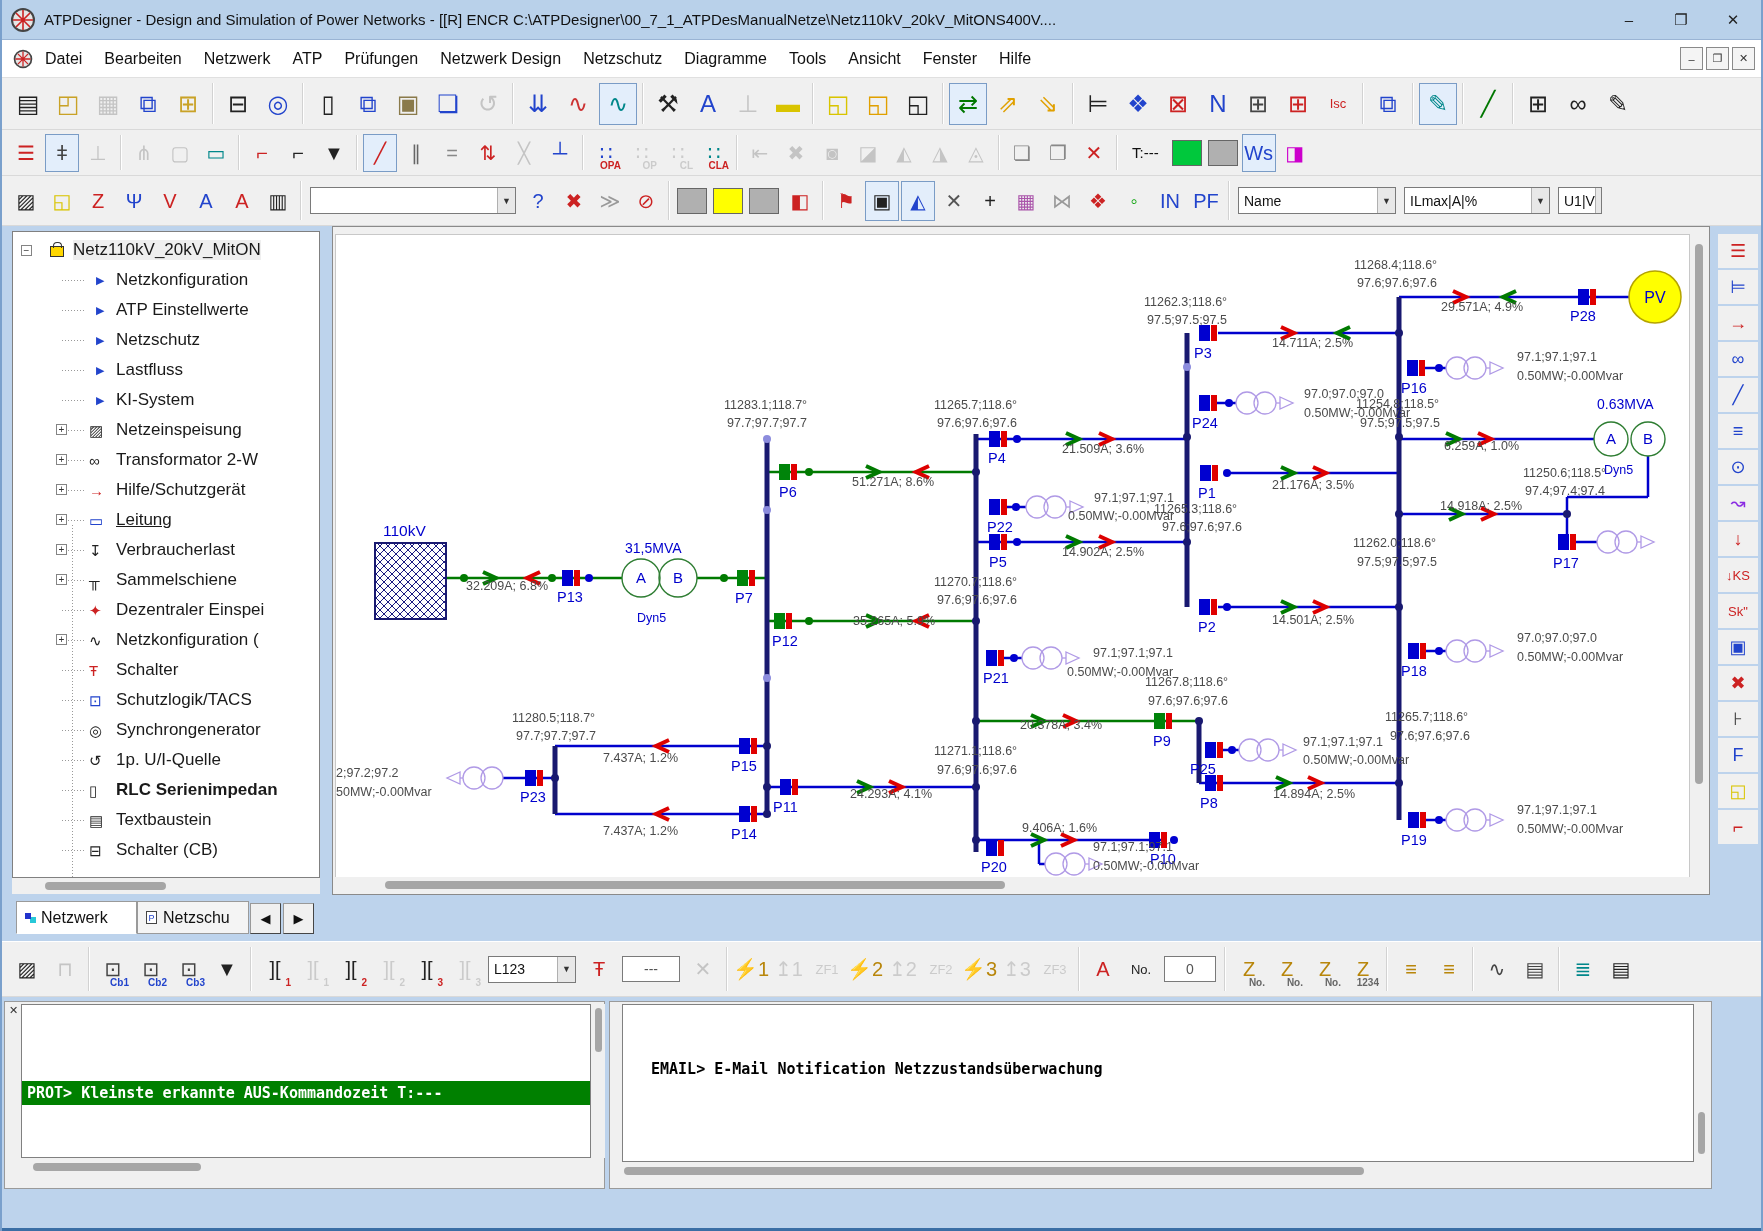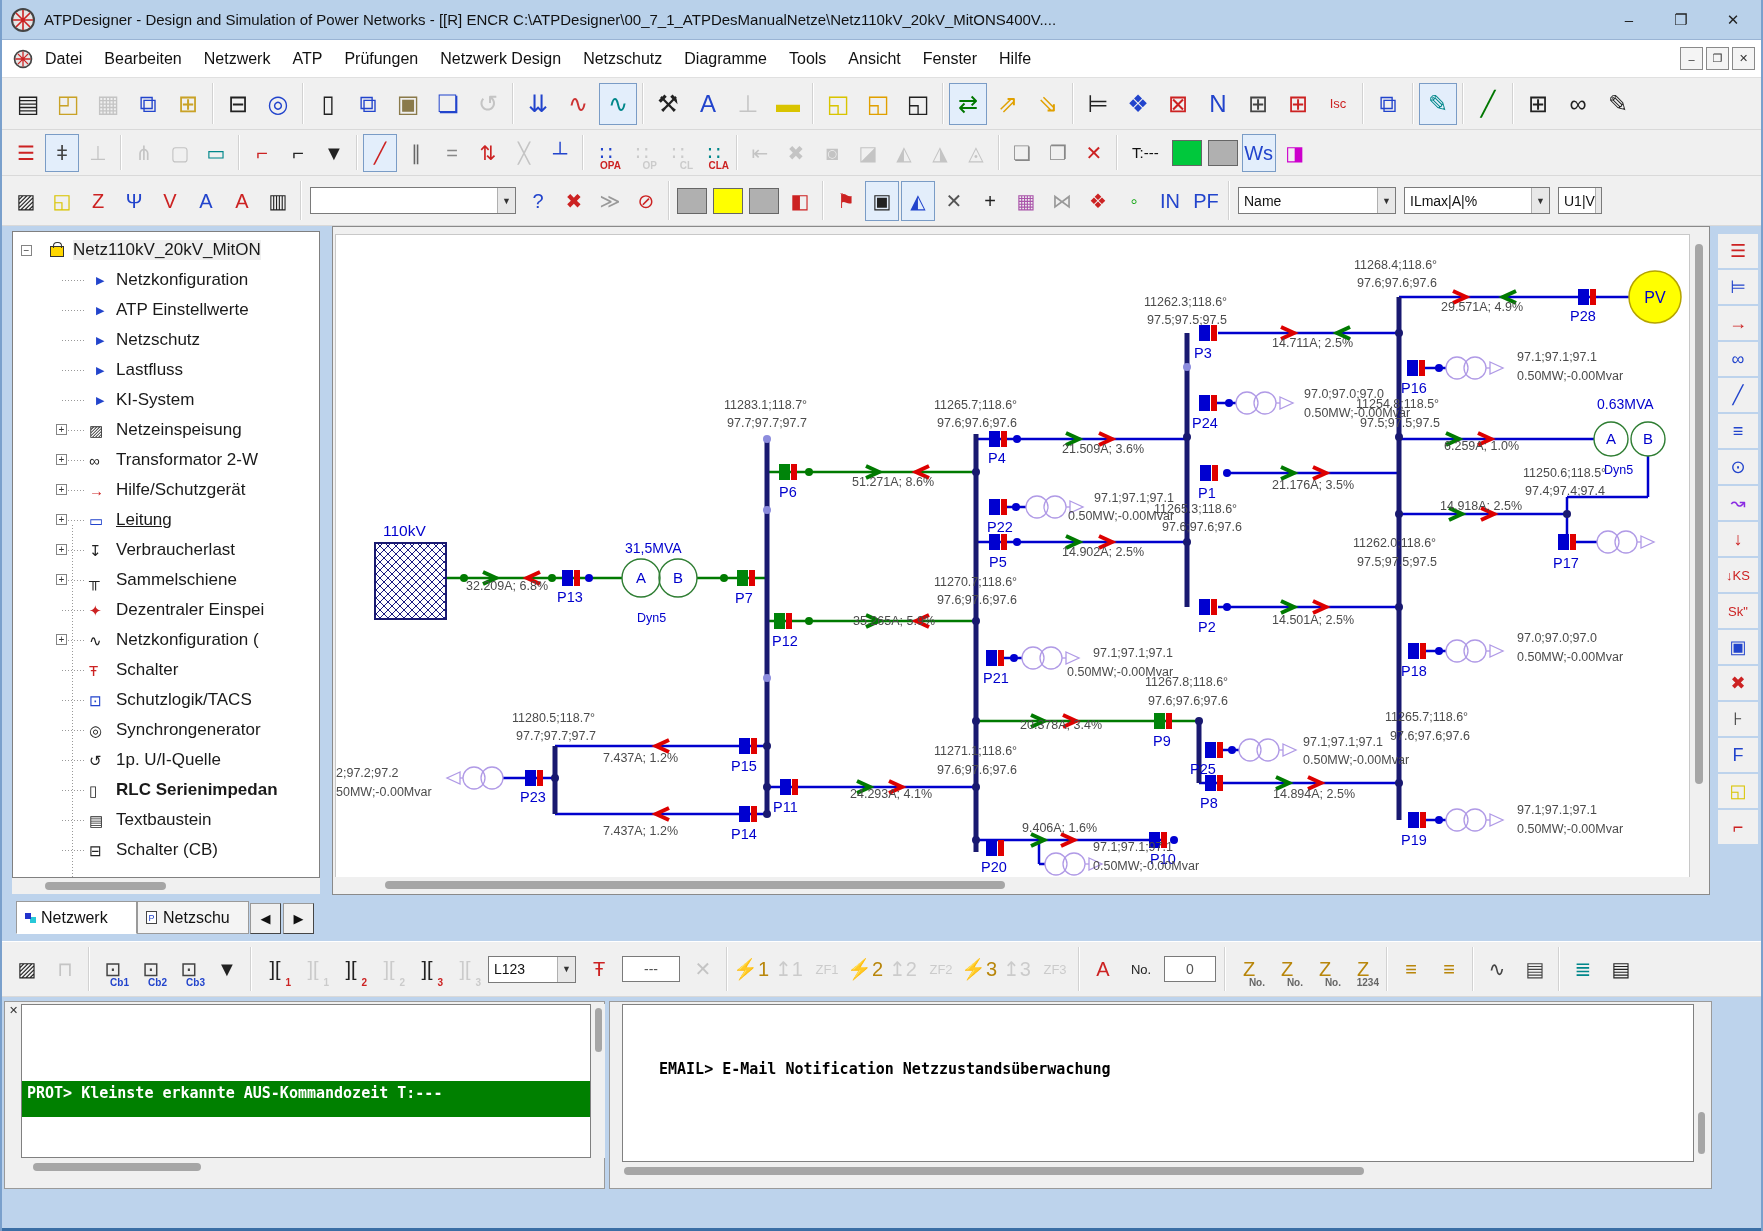--- a/index.html
+++ b/index.html
@@ -88,21 +88,21 @@
            display:flex;align-items:center;padding:0 14px;font-size:16px;color:#111;white-space:nowrap;}
   #doc-tab .lock-icon{margin-right:9px;}
   
   #consoles{position:absolute;left:0;top:997px;width:100%;height:196px;background:#bdd3ec;}
   .console-panel{position:absolute;top:4px;height:188px;background:#f0f0f0;border:1px solid #9a9a9a;}
   #console-left{left:2px;width:601px;}
   #console-right{left:607px;width:1103px;}
   .console-white{position:absolute;background:#fff;border:1px solid #808080;overflow:hidden;}
   .console-line{position:absolute;left:0;width:100%;font-family:"DejaVu Sans Mono",monospace;
                 font-size:15px;font-weight:bold;color:#000;white-space:nowrap;padding-left:5px;}
-  #prot-line{background:#008000;color:#fff;height:36px;line-height:24px;}
+  #prot-line{background:#008000;color:#fff;height:24px;line-height:24px;}
   .close-x{position:absolute;font-size:11px;color:#333;left:4px;top:2px;}
   
   #statusbar{position:absolute;left:0;top:1193px;width:100%;height:35px;background:#f0f0f0;
              border-top:1px solid #fff;display:flex;align-items:center;padding:2px 0 2px 2px;}
   .status-seg{height:26px;border:1px solid;border-color:#9a9a9a #fff #fff #9a9a9a;margin-right:3px;
               font-size:15px;color:#111;display:flex;align-items:center;padding:0 8px;white-space:nowrap;overflow:hidden;}
   #status-grip{position:absolute;right:0;bottom:2px;width:30px;height:30px;
       background:repeating-linear-gradient(135deg,transparent 0 4px,#b5b5b5 4px 6px);}
   #bottom-border{position:absolute;left:0;top:1228px;width:100%;height:3px;background:#3a6ea5;}
 </style>
@@ -1143,21 +1143,21 @@
       </div>
       <div class="scroll-track" style="left:588px;top:2px;width:12px;height:154px;">
         <div class="scroll-thumb" style="left:2px;top:4px;width:7px;height:44px;"></div>
       </div>
       <div class="scroll-track" style="left:16px;top:158px;width:570px;height:14px;">
         <div class="scroll-thumb" style="left:12px;top:3px;width:168px;height:8px;"></div>
       </div>
     </div>
     <div class="console-panel" id="console-right">
       <div class="console-white" style="left:12px;top:2px;width:1072px;height:158px;">
-        <div class="console-line" style="top:55px;padding-left:28px;margin-left:8px;">EMAIL&gt; E-Mail Notification Netzzustandsüberwachung</div>
+        <div class="console-line" style="top:55px;padding-left:28px;">EMAIL&gt; E-Mail Notification Netzzustandsüberwachung</div>
       </div>
       <div class="scroll-track" style="left:1085px;top:2px;width:13px;height:158px;">
         <div class="scroll-thumb" style="left:3px;top:108px;width:7px;height:42px;"></div>
       </div>
       <div class="scroll-track" style="left:12px;top:162px;width:1072px;height:14px;">
         <div class="scroll-thumb" style="left:2px;top:3px;width:740px;height:8px;"></div>
       </div>
     </div>
   </div>
 

